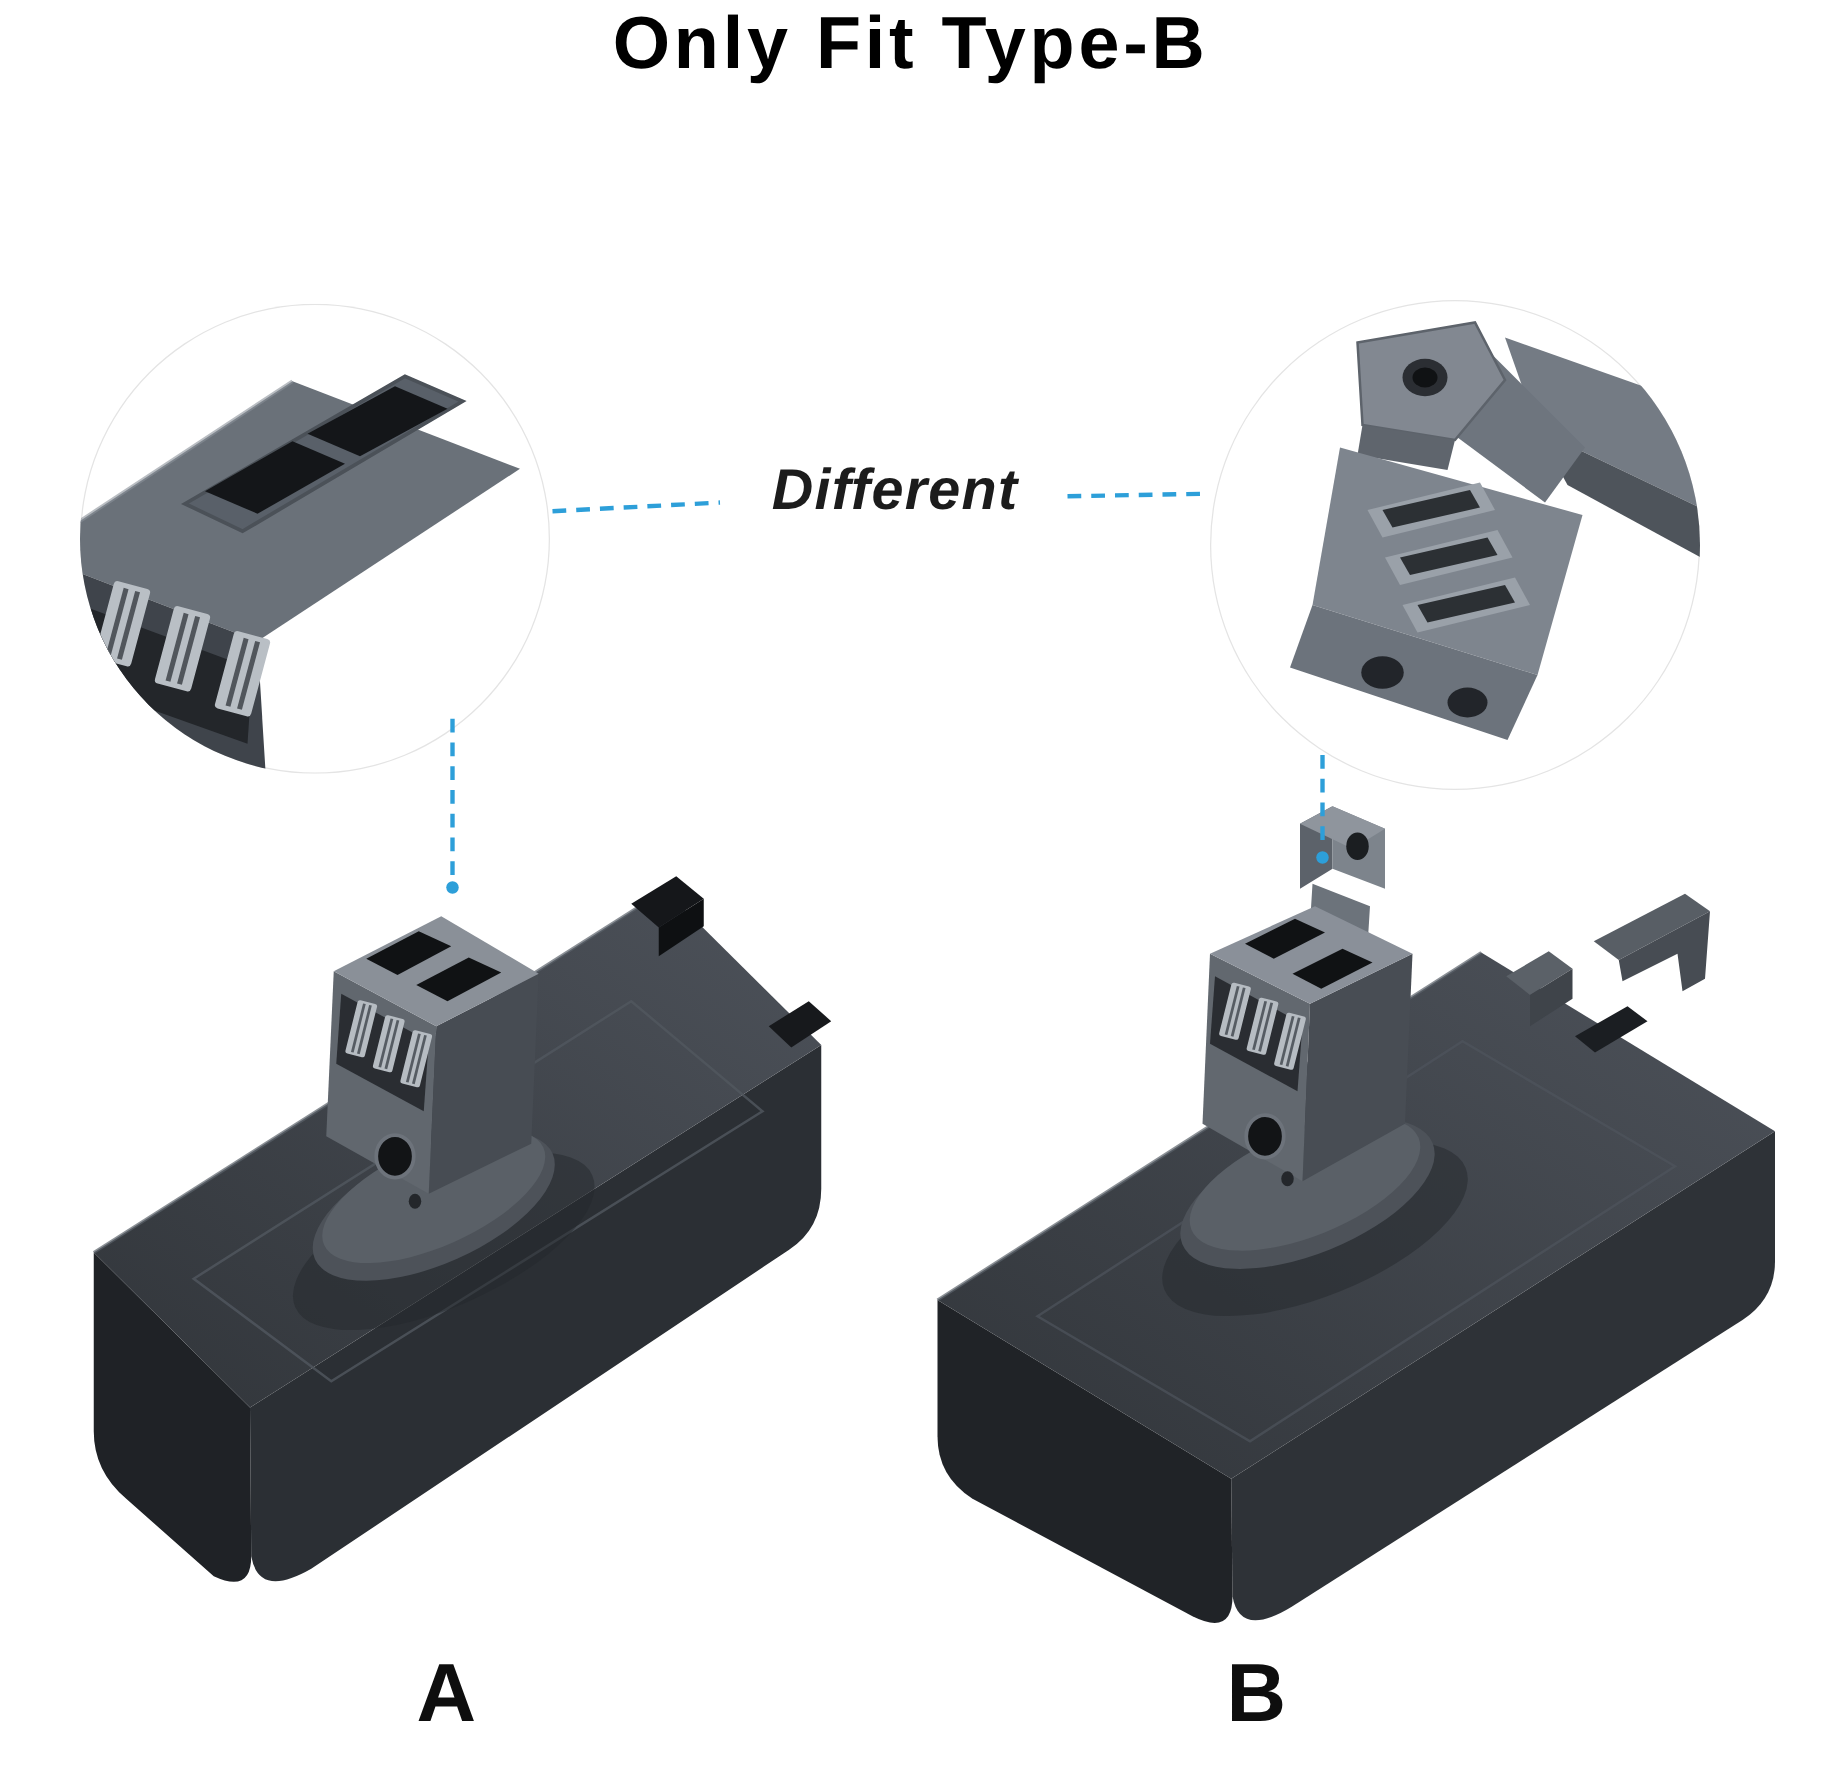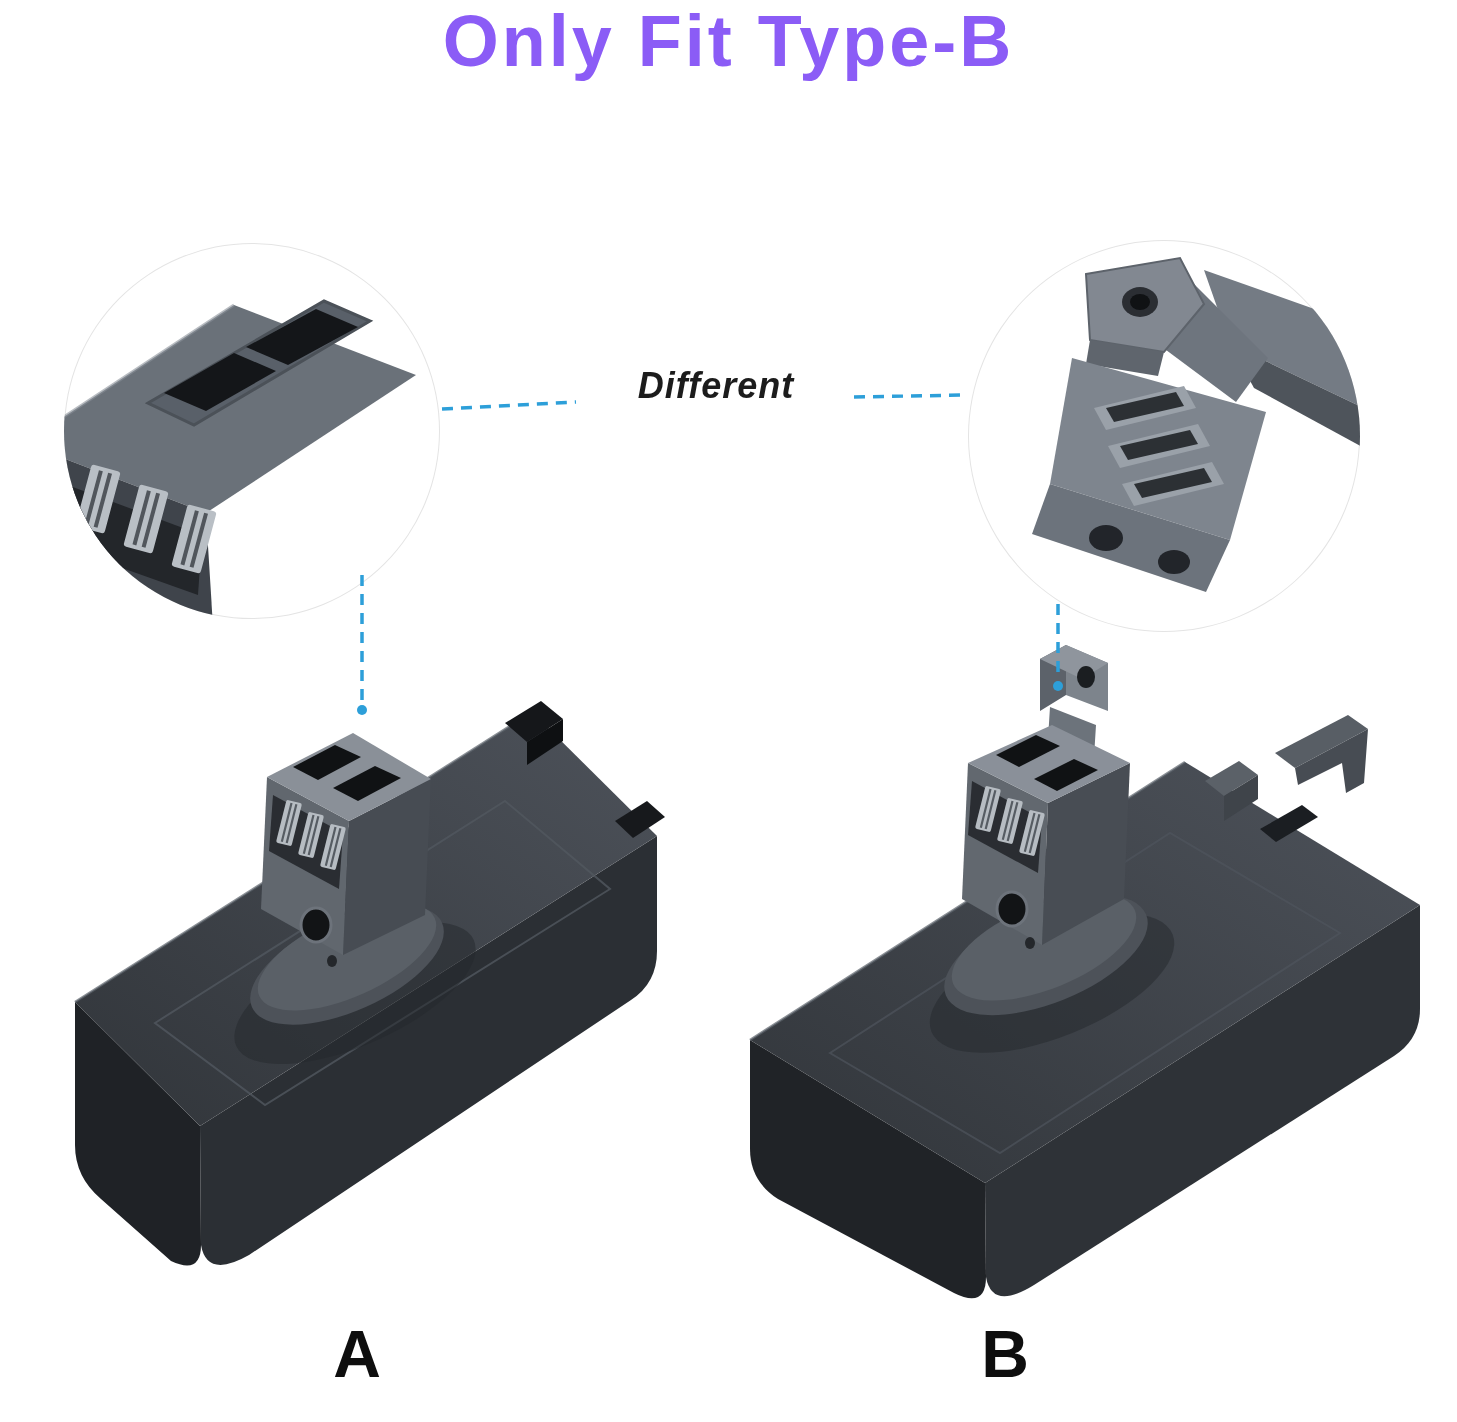--- a/index.html
+++ b/index.html
@@ -3,33 +3,33 @@
 <meta charset="utf-8">
 <style>
   * { margin:0; padding:0; box-sizing:border-box; }
   html,body { background:#ffffff; }
   .canvas {
     position:relative; width:1457px; height:1422px; background:#ffffff;
     overflow:hidden; font-family:"Liberation Sans", sans-serif;
   }
   .title {
     position:absolute; top:0px; left:50%; transform:translateX(-50%);
-    font-size:72px; font-weight:bold; color:#8b5cf6; letter-spacing:3px;
+    font-size:59px; font-weight:bold; color:#000000; letter-spacing:3px;
     white-space:nowrap;
   }
   .callout {
     position:absolute; border-radius:50%; overflow:hidden; background:#fff;
     box-shadow: inset 0 0 0 1px #e4e4e4;
   }
   .callout svg { display:block; width:100%; height:100%; }
   .callout-a { left:64px; top:243px; width:376px; height:376px; }
   .callout-b { left:968px; top:240px; width:392px; height:392px; }
   .annotation {
     position:absolute; left:716px; top:366px; transform:translateX(-50%);
-    text-align:left; font-size:36px; font-weight:bold; font-style:italic;
+    text-align:left; font-size:46px; font-weight:bold; font-style:italic;
     color:#1c1c1c; line-height:1.12; letter-spacing:1px; white-space:nowrap;
   }
   .battery { position:absolute; }
   .battery-a { left:35px; top:693px; width:630px; height:615px; }
   .battery-b { left:700px; top:633px; width:730px; height:680px; }
   .product-label {
     position:absolute; transform:translateX(-50%);
     font-size:66px; font-weight:bold; color:#0e0e0e;
   }
   .label-a { left:357px; top:1316px; }

